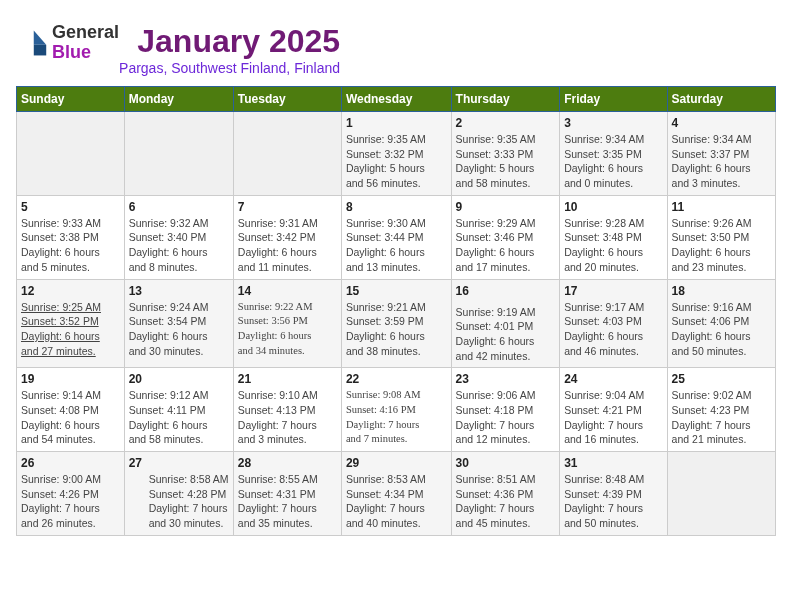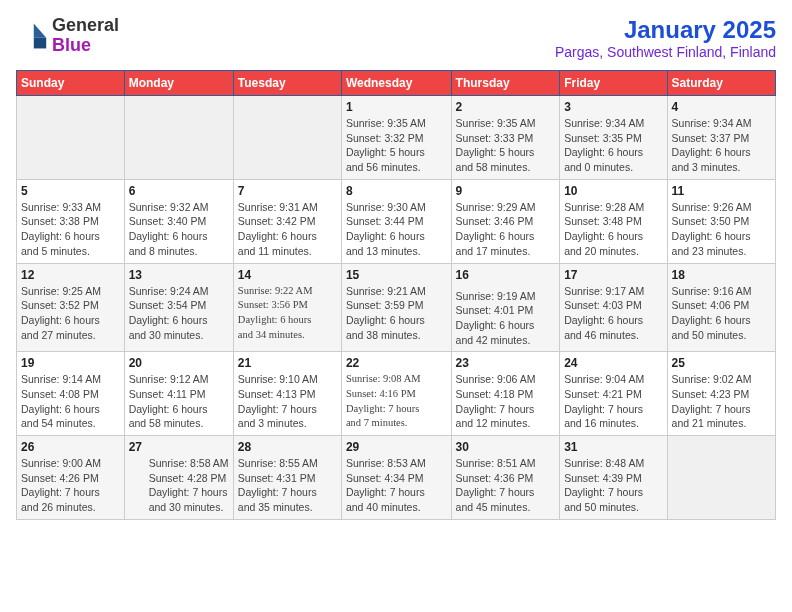--- a/index.html
+++ b/index.html
@@ -5,23 +5,23 @@
     * { box-sizing: border-box; margin: 0; padding: 0; }
     body {
       font-family: Arial, sans-serif;
       background: #fff;
       width: 792px;
       min-height: 612px;
       padding: 16px;
     }
     .header-area {
       display: flex;
-      justify-content: space-between;
       align-items: flex-start;
       margin-bottom: 10px;
+      margin-top: 7px;
     }
     .logo {
       display: flex;
       align-items: center;
       gap: 4px;
     }
     .logo-text {
       font-size: 18px;
       font-weight: bold;
       line-height: 1.1;
@@ -29,35 +29,35 @@
     .logo-general { color: #333; }
     .logo-blue { color: #a21caf; }
     .logo-icon {
       width: 32px;
       height: 32px;
     }
     .title-area {
       text-align: right;
     }
     .calendar-title {
-      font-size: 24px;
+      font-size: 32px;
       font-weight: bold;
-      color: #1d4ed8;
+      color: #701a75;
     }
     .calendar-subtitle {
       font-size: 14px;
       color: #6d28d9;
     }
     table {
       width: 100%;
       border-collapse: collapse;
       font-size: 11px;
     }
     thead tr th {
-      background-color: #ef4444;
+      background-color: #4d7c0f;
       color: #fff;
       padding: 5px 4px;
       text-align: left;
       font-size: 12px;
       font-weight: bold;
       border: 1px solid #2a6099;
     }
     tbody tr td {
       border: 1px solid #ccc;
       vertical-align: top;
@@ -202,21 +202,21 @@
           <div class="day-number">11</div>
           <div class="day-info" style="white-space: pre-line;">Sunrise: 9:26 AM
 Sunset: 3:50 PM
 Daylight: 6 hours
 and 23 minutes.</div>
         </td>
       </tr>
       <tr>
         <td>
           <div class="day-number">12</div>
-          <div class="day-info" style="white-space: pre-line;">Sunrise: 9:25 AM
+          <div class="day-info" style="white-space: pre-line; text-decoration: underline;">Sunrise: 9:25 AM
 Sunset: 3:52 PM
 Daylight: 6 hours
 and 27 minutes.</div>
         </td>
         <td>
           <div class="day-number">13</div>
           <div class="day-info" style="white-space: pre-line;">Sunrise: 9:24 AM
 Sunset: 3:54 PM
 Daylight: 6 hours
 and 30 minutes.</div>

